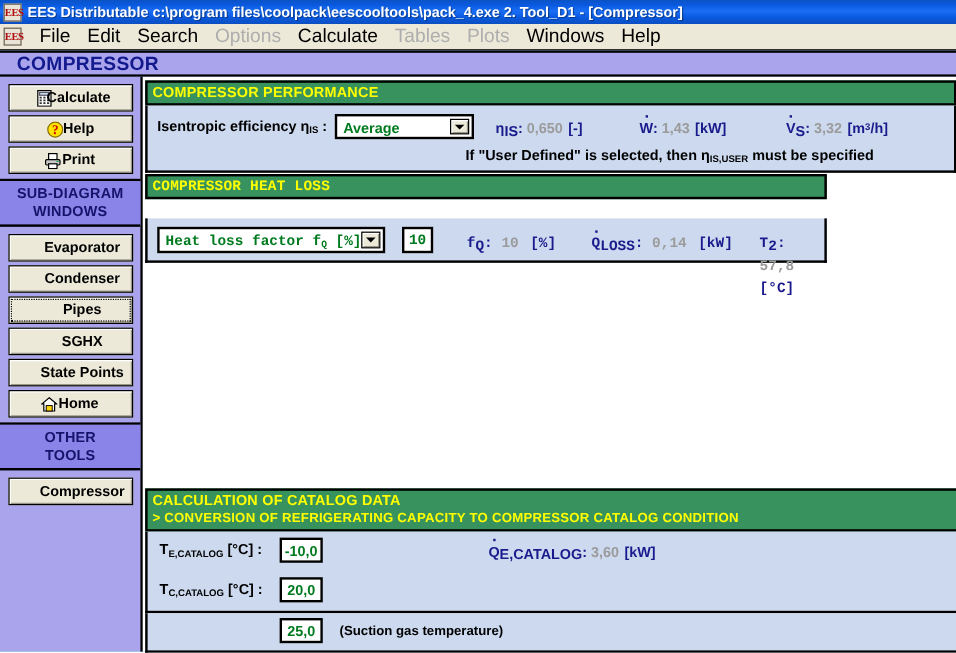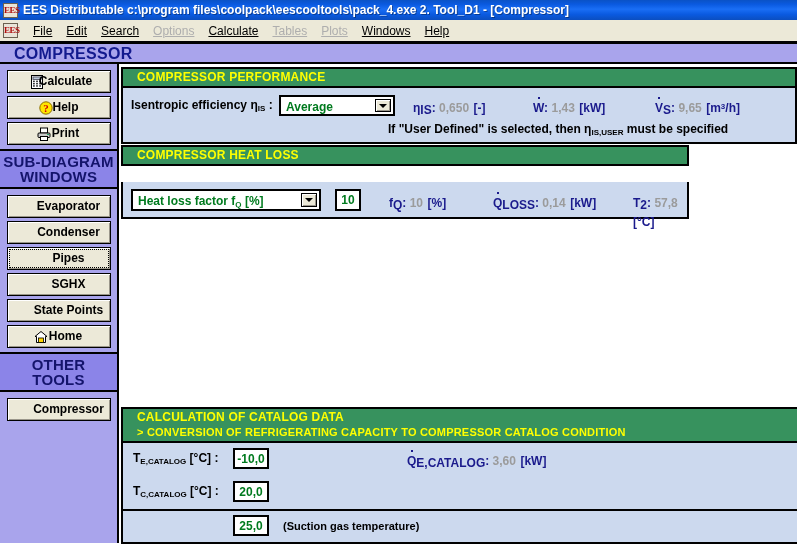--- a/index.html
+++ b/index.html
@@ -35,21 +35,21 @@
   }
   .menu-ico{
     width:15px;height:15px;flex:0 0 15px;margin-right:8px;position:relative;
     background:#e9e4d8;border:1px solid #6b6150;box-sizing:border-box;
   }
   .menu-ico span{
     position:absolute;left:0;right:0;top:1px;text-align:center;
     font-family:"Liberation Serif",serif;font-weight:bold;font-size:9px;
     color:#b01010;letter-spacing:-0.5px;line-height:10px;
   }
-  .mi{font-size:12px;color:#000;padding:1px 7px;white-space:nowrap;text-decoration:underline;}
+  .mi{font-size:16px;color:#000;padding:1px 7px;white-space:nowrap;}
   .mi.dis{color:#aeaeae;}
   
   .workspace{position:relative;width:797px;height:501px;background:#5eead4;}
   
   .banner{
     position:absolute;left:0;top:0;width:797px;height:22px;
     background:#a9a4ec;border-top:2px solid #000;border-bottom:2px solid #000;
     box-sizing:border-box;
   }
   .banner .btxt{
@@ -76,26 +76,26 @@
   .sbtn .lbl{
     position:absolute;left:0;right:0;top:3px;text-align:center;
     font-size:12px;font-weight:bold;color:#000;white-space:nowrap;padding-left:20px;
   }
   .sbtn.wico .lbl{text-align:center;padding-left:14px;}
   .sbtn .ico{position:absolute;top:4px;width:14px;height:14px;}
   .sechead{
     height:36px;background:#8b84e8;border-bottom:2px solid #000;
     border-top:0;display:flex;flex-direction:column;align-items:center;justify-content:center;
   }
-  .sechead div{font-size:15px;font-weight:bold;color:#14146b;line-height:15px;letter-spacing:.2px;}
+  .sechead div{font-size:12px;font-weight:bold;color:#14146b;line-height:15px;letter-spacing:.2px;}
   
   .content{position:absolute;left:119px;top:22px;width:678px;height:479px;background:#ffffff;}
   .grnhdr{
     background:#37925e;border:2px solid #000;box-sizing:border-box;
-    color:#ffff00;font-size:12px;font-weight:bold;padding:1px 0 1px 14px;
+    color:#ffff00;font-size:12px;font-weight:bold;padding:1px 0 1px 4px;
     line-height:15px;letter-spacing:.2px;
   }
   .panel{
     background:#ccd9ee;border:2px solid #000;border-top:0;box-sizing:border-box;
   }
   .lblk{font-size:12px;font-weight:bold;color:#000;}
   .vlbl{font-size:12px;font-weight:bold;color:#1a1a8c;}
   .vnum{font-size:12px;font-weight:bold;color:#9b9b9b;}
   .vunit{font-size:12px;font-weight:bold;color:#1a1a8c;}
   sub{font-size:8px;vertical-align:-2px;font-weight:bold;}
@@ -274,30 +274,30 @@
 
         <span style="position:absolute;left:290px;top:10px;">
           <span class="vlbl">η</span><sub class="vlbl">IS</sub><span class="vlbl">: </span><span class="vnum">0,650</span> <span class="vunit">[-]</span>
         </span>
 
         <span style="position:absolute;left:410px;top:10px;">
           <span class="vlbl dot">W</span><span class="vlbl">: </span><span class="vnum">1,43</span> <span class="vunit">[kW]</span>
         </span>
 
         <span style="position:absolute;left:532px;top:10px;">
-          <span class="vlbl dot">V</span><sub class="vlbl">S</sub><span class="vlbl">: </span><span class="vnum">9,65</span> <span class="vunit">[m<sup>3</sup>/h]</span>
+          <span class="vlbl dot">V</span><sub class="vlbl">S</sub><span class="vlbl">: </span><span class="vnum">3,32</span> <span class="vunit">[m<sup>3</sup>/h]</span>
         </span>
 
         <span class="lblk" style="position:absolute;left:265px;top:34px;">
           <span>If "User Defined" is selected, then </span><span>η</span><sub>IS,USER</sub><span> must be specified</span>
         </span>
       </div>
     </div>
 
-    <div style="position:absolute;left:2px;top:81px;width:568px;">
+    <div style="position:absolute;left:2px;top:81px;width:568px;font-family:Liberation Mono, monospace;">
       <div class="grnhdr">COMPRESSOR HEAT LOSS</div>
 
       <div class="panel" style="height:37px;position:relative;margin-top:16px;">
         <div class="combo" style="left:8px;top:7px;width:190px;height:22px;">
           <span class="ctxt"><span>Heat loss factor f</span><sub>Q</sub><span> [%]</span></span>
           <span class="arrow"></span>
         </div>
 
         <div class="ibox" style="left:212px;top:7px;width:26px;height:22px;">
           <span class="itxt">10</span>

